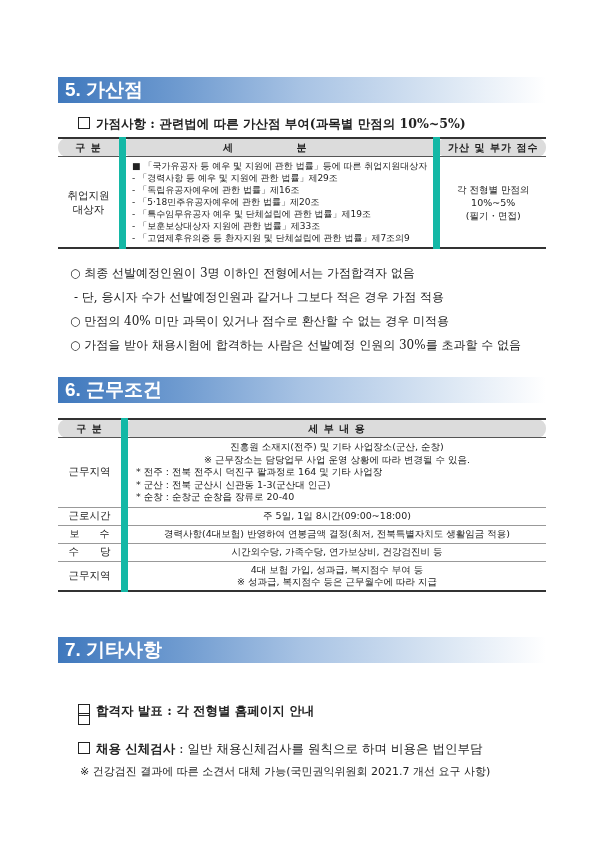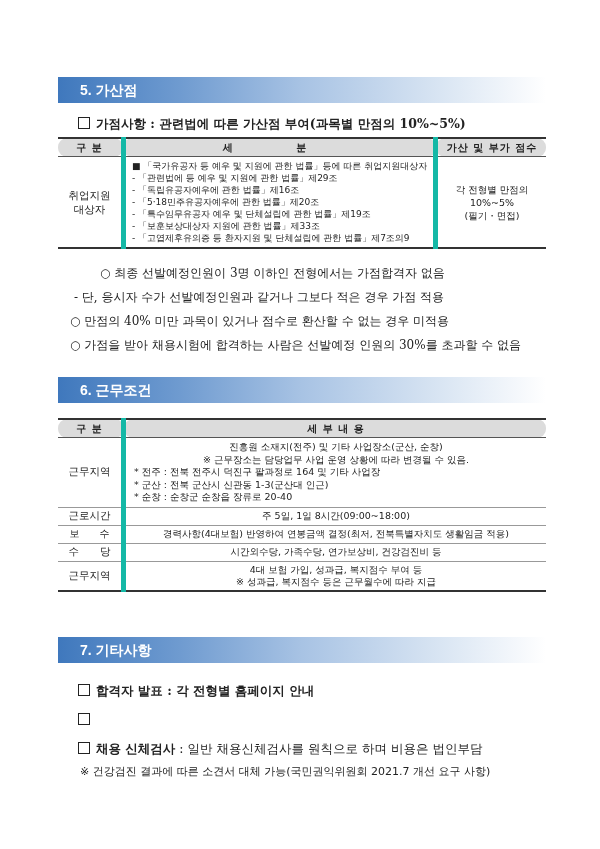--- a/index.html
+++ b/index.html
@@ -1,31 +1,31 @@
 <!DOCTYPE html>
 <html><head>
   <meta charset="utf-8">
   <style>
     html, body { margin: 0; padding: 0; background: #ffffff; }
     body { width: 600px; height: 849px; position: relative; font-family: "DejaVu Sans", "Liberation Sans", sans-serif; color: #222; overflow: hidden; }
 
     .sec-header {
       position: absolute; left: 58px; width: 488px; height: 26px;
       background: linear-gradient(to right, #3f78bd 0%, #6f9bd0 25%, #a8c3e4 50%, #d3e1f1 75%, #ffffff 100%);
-      color: #fff; font-size: 14px; font-weight: bold; line-height: 26px; padding-left: 22px; box-sizing: border-box;
+      color: #fff; font-size: 19px; font-weight: bold; line-height: 26px; padding-left: 7px; box-sizing: border-box;
       font-family: "Liberation Sans", "DejaVu Sans", sans-serif;
     }
 
     .box-line { position: absolute; left: 62px; font-family: "DejaVu Serif", "Liberation Serif", serif; font-size: 12.5px; white-space: nowrap; padding-left: 16px; }
     .box-line .chk { display: inline-block; width: 10px; height: 10px; border: 1px solid #222; margin-right: 6px; vertical-align: -1px; }
     .bold { font-weight: bold; }
 
     table.t { position: absolute; left: 58px; width: 488px; border-collapse: collapse; font-size: 9.5px; }
     table.t th { background: #dcdcdc; font-weight: bold; height: 17px; border-bottom: 1px solid #555; font-size: 10px; letter-spacing: 1px; border-radius: 9px; }
-    table.t td, table.t th { border-left: 5px solid #14b8a6; padding: 0 4px; }
+    table.t td, table.t th { border-left: 7px solid #14b8a6; padding: 0 4px; }
     table.t td:first-child, table.t th:first-child { border-left: none; }
     table.t { border-top: 2px solid #333; border-bottom: 2px solid #333; }
     table.t tr + tr td { border-top: 1px solid #999; }
 
     .center { text-align: center; }
     .list-line { line-height: 12px; white-space: nowrap; }
 
     .note-line { position: absolute; left: 70px; font-family: "DejaVu Serif", "Liberation Serif", serif; font-size: 12px; white-space: nowrap; color: #222; }
     .small-note { position: absolute; left: 80px; font-size: 11px; white-space: nowrap; }
   </style>
@@ -47,37 +47,37 @@
     <th style="letter-spacing:30px;">세 분</th>
     <th style="width:100px;">가산 및 부가 점수</th>
   </tr>
   <tr>
     <td class="center" style="font-size:10.5px; line-height:14px; padding:3px 2px;">
       <div>취업지원</div>
       <div>대상자</div>
     </td>
     <td style="padding:3px 6px; font-size:9px;margin-top:34px;">
       <div class="list-line">■ 「국가유공자 등 예우 및 지원에 관한 법률」등에 따른 취업지원대상자</div>
-      <div class="list-line">- 「관련법에 등 예우 및 지원에 관한 법률」제29조</div>
+      <div class="list-line">- 「경력사항 등 예우 및 지원에 관한 법률」제29조</div>
       <div class="list-line">- 「독립유공자예우에 관한 법률」제16조</div>
       <div class="list-line">- 「5·18민주유공자예우에 관한 법률」제20조</div>
       <div class="list-line">- 「특수임무유공자 예우 및 단체설립에 관한 법률」제19조</div>
       <div class="list-line">- 「보훈보상대상자 지원에 관한 법률」제33조</div>
       <div class="list-line">- 「고엽제후유의증 등 환자지원 및 단체설립에 관한 법률」제7조의9</div>
     </td>
     <td class="center" style="font-size:9.5px; line-height:13px;">
       <div>각 전형별 만점의</div>
       <div>10%~5%</div>
       <div>(필기・면접)</div>
     </td>
   </tr>
 </tbody>
   </table>
 
-<div class="note-line" style="top:265px;margin-left:30px;">○ 최종 선발예정인원이 3명 이하인 전형에서는 가점합격자 없음</div>
+<div class="note-line" style="top:265px;">○ 최종 선발예정인원이 3명 이하인 전형에서는 가점합격자 없음</div>
 <div class="note-line" style="top:289px; left:74px;"> - 단, 응시자 수가 선발예정인원과 같거나 그보다 적은 경우 가점 적용</div>
 <div class="note-line" style="top:313px;">○ 만점의 40% 미만 과목이 있거나 점수로 환산할 수 없는 경우 미적용</div>
 <div class="note-line" style="top:337px;">○ 가점을 받아 채용시험에 합격하는 사람은 선발예정 인원의 30%를 초과할 수 없음</div>
 
 <div class="sec-header" style="top:377px;">
   <span>6. 근무조건</span>
 </div>
 
 <table class="t" style="top:418px;">
   <tbody>
@@ -114,21 +114,21 @@
       <div>※ 성과급, 복지점수 등은 근무월수에 따라 지급</div>
     </td>
   </tr>
 </tbody>
   </table>
 
 <div class="sec-header" style="top:637px;">
   <span>7. 기타사항</span>
 </div>
 
-<div class="box-line" style="top:683px;">
+<div class="box-line" style="top:703px;">
   <span class="chk"></span><span class="bold">합격자 발표 : 각 전형별 홈페이지 안내</span>
 </div>
 <div class="box-line" style="top:712px;">
   <span class="chk"></span>
 </div>
 <div class="box-line" style="top:741px;">
   <span class="chk"></span><span class="bold">채용 신체검사</span><span> : 일반 채용신체검사를 원칙으로 하며 비용은 법인부담</span>
 </div>
 <div class="small-note" style="top:764px;">※ 건강검진 결과에 따른 소견서 대체 가능(국민권익위원회 2021.7 개선 요구 사항)</div>
 

